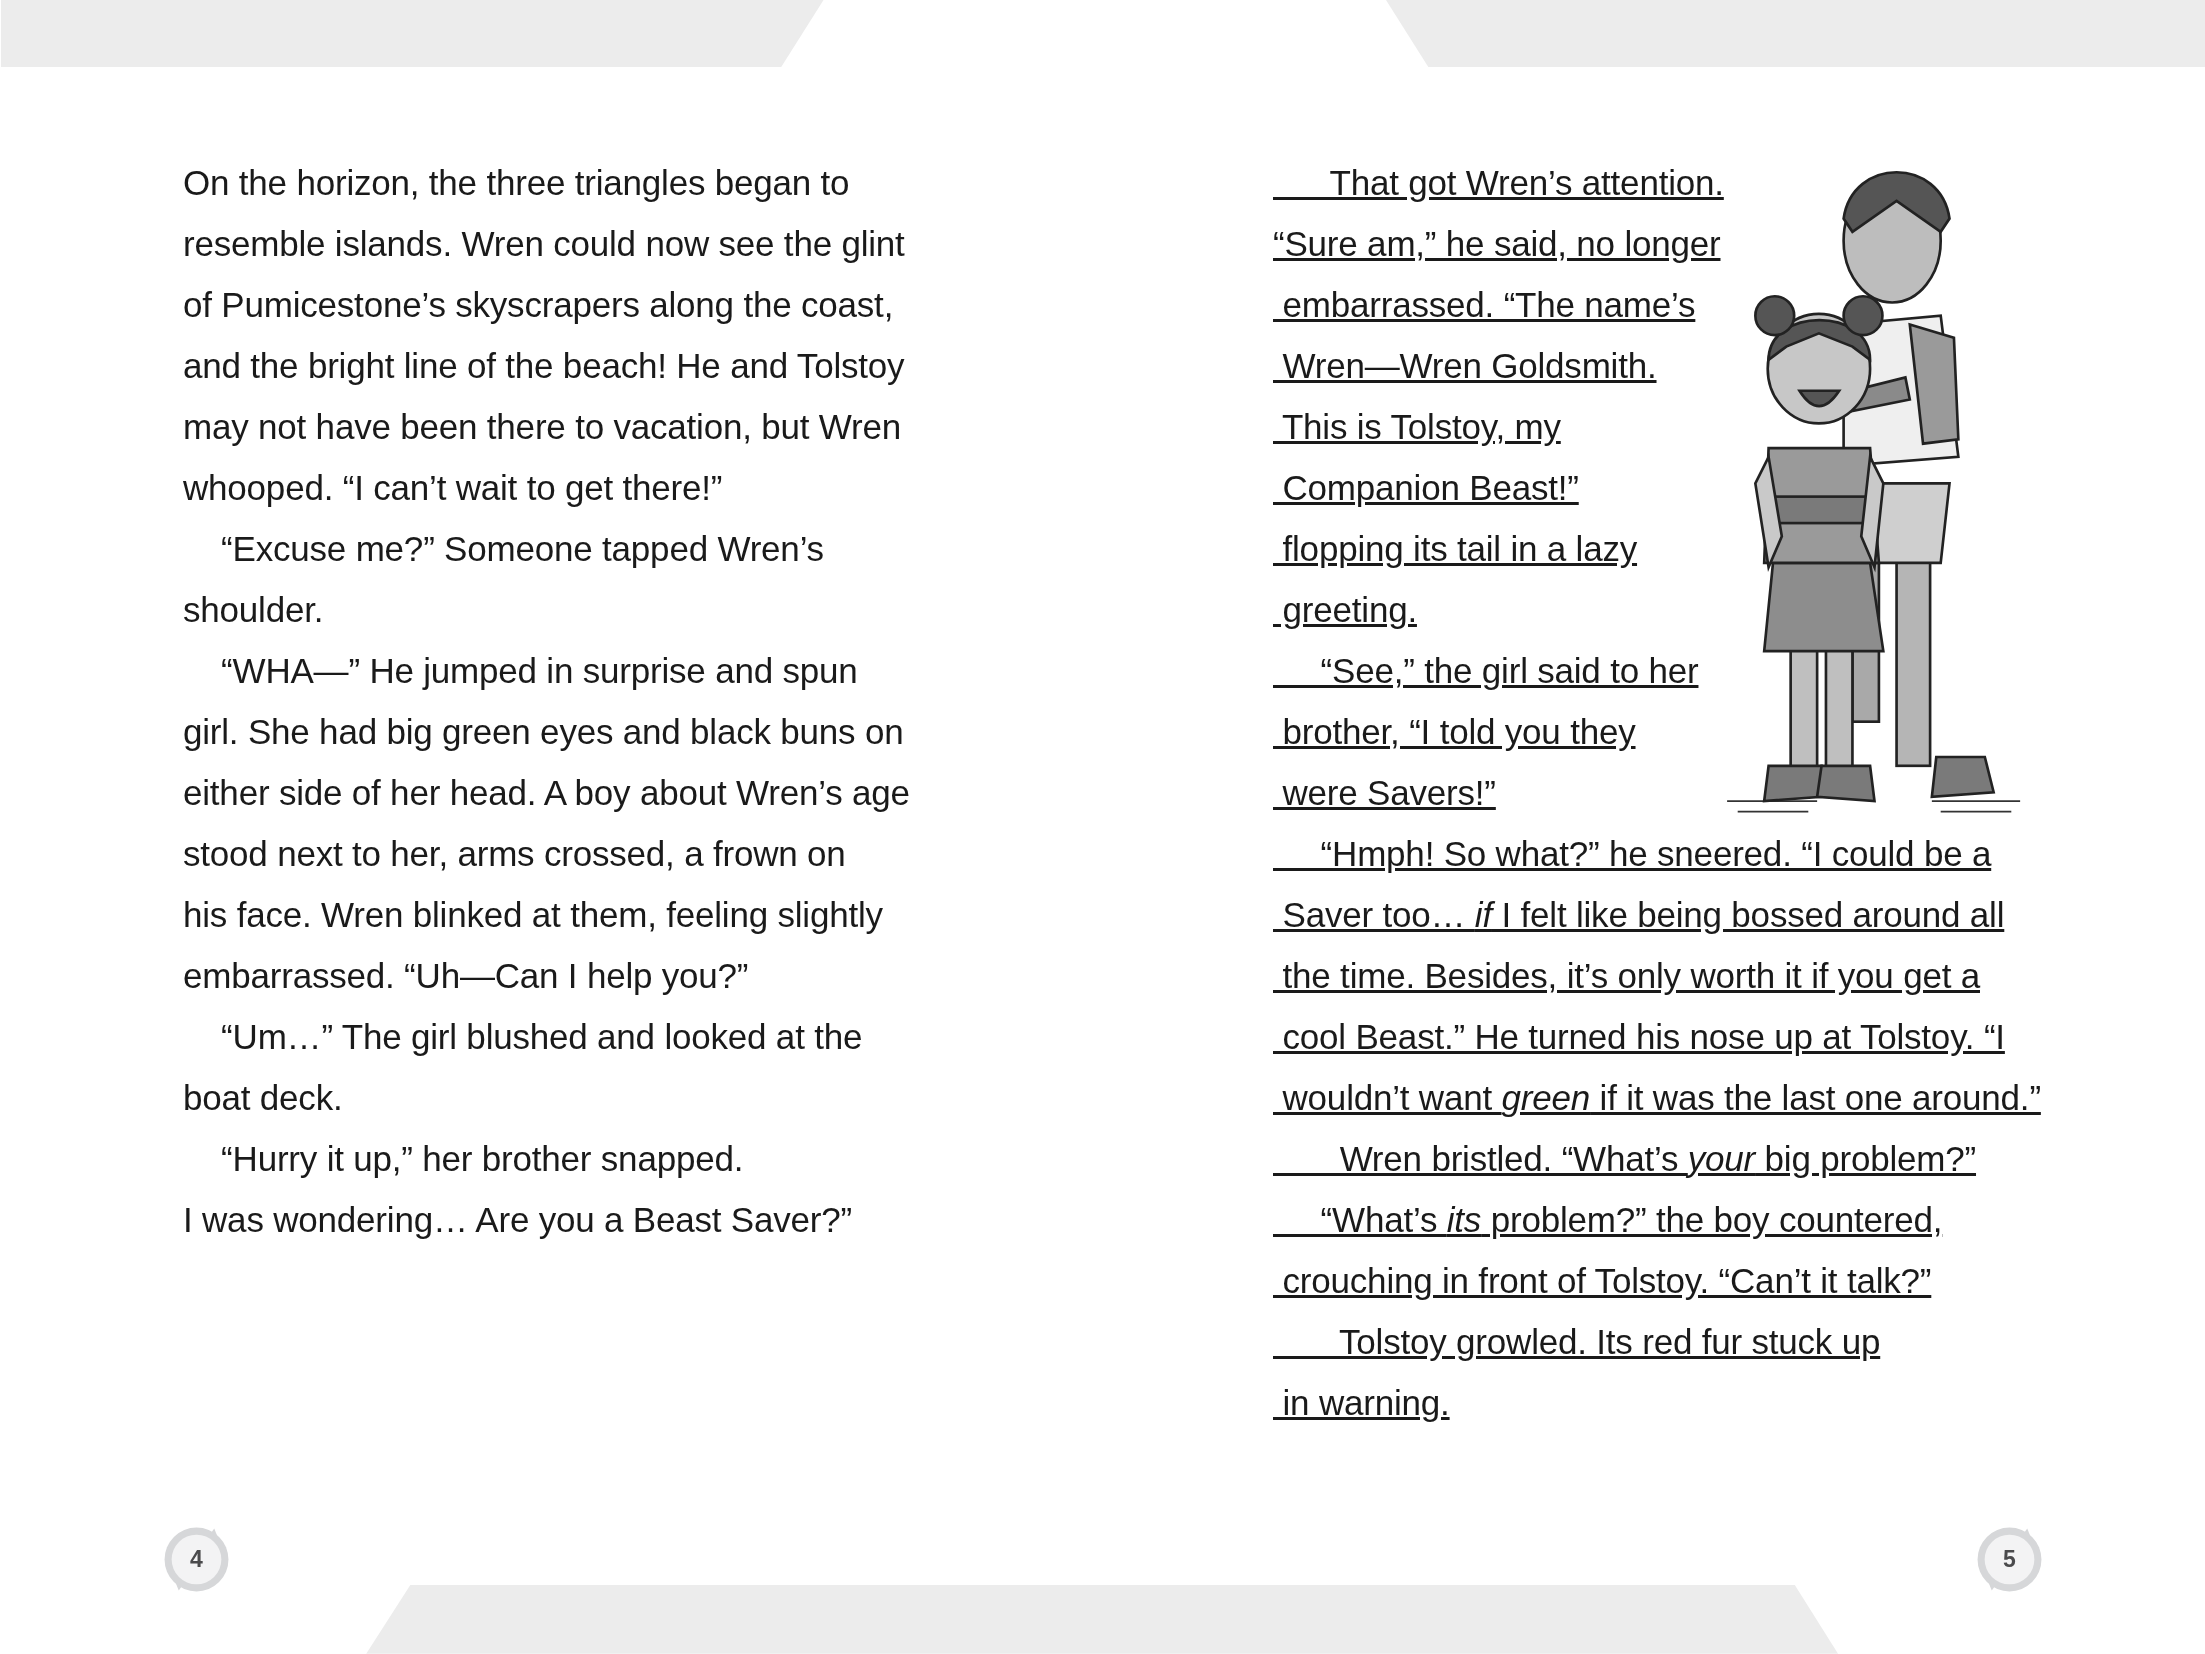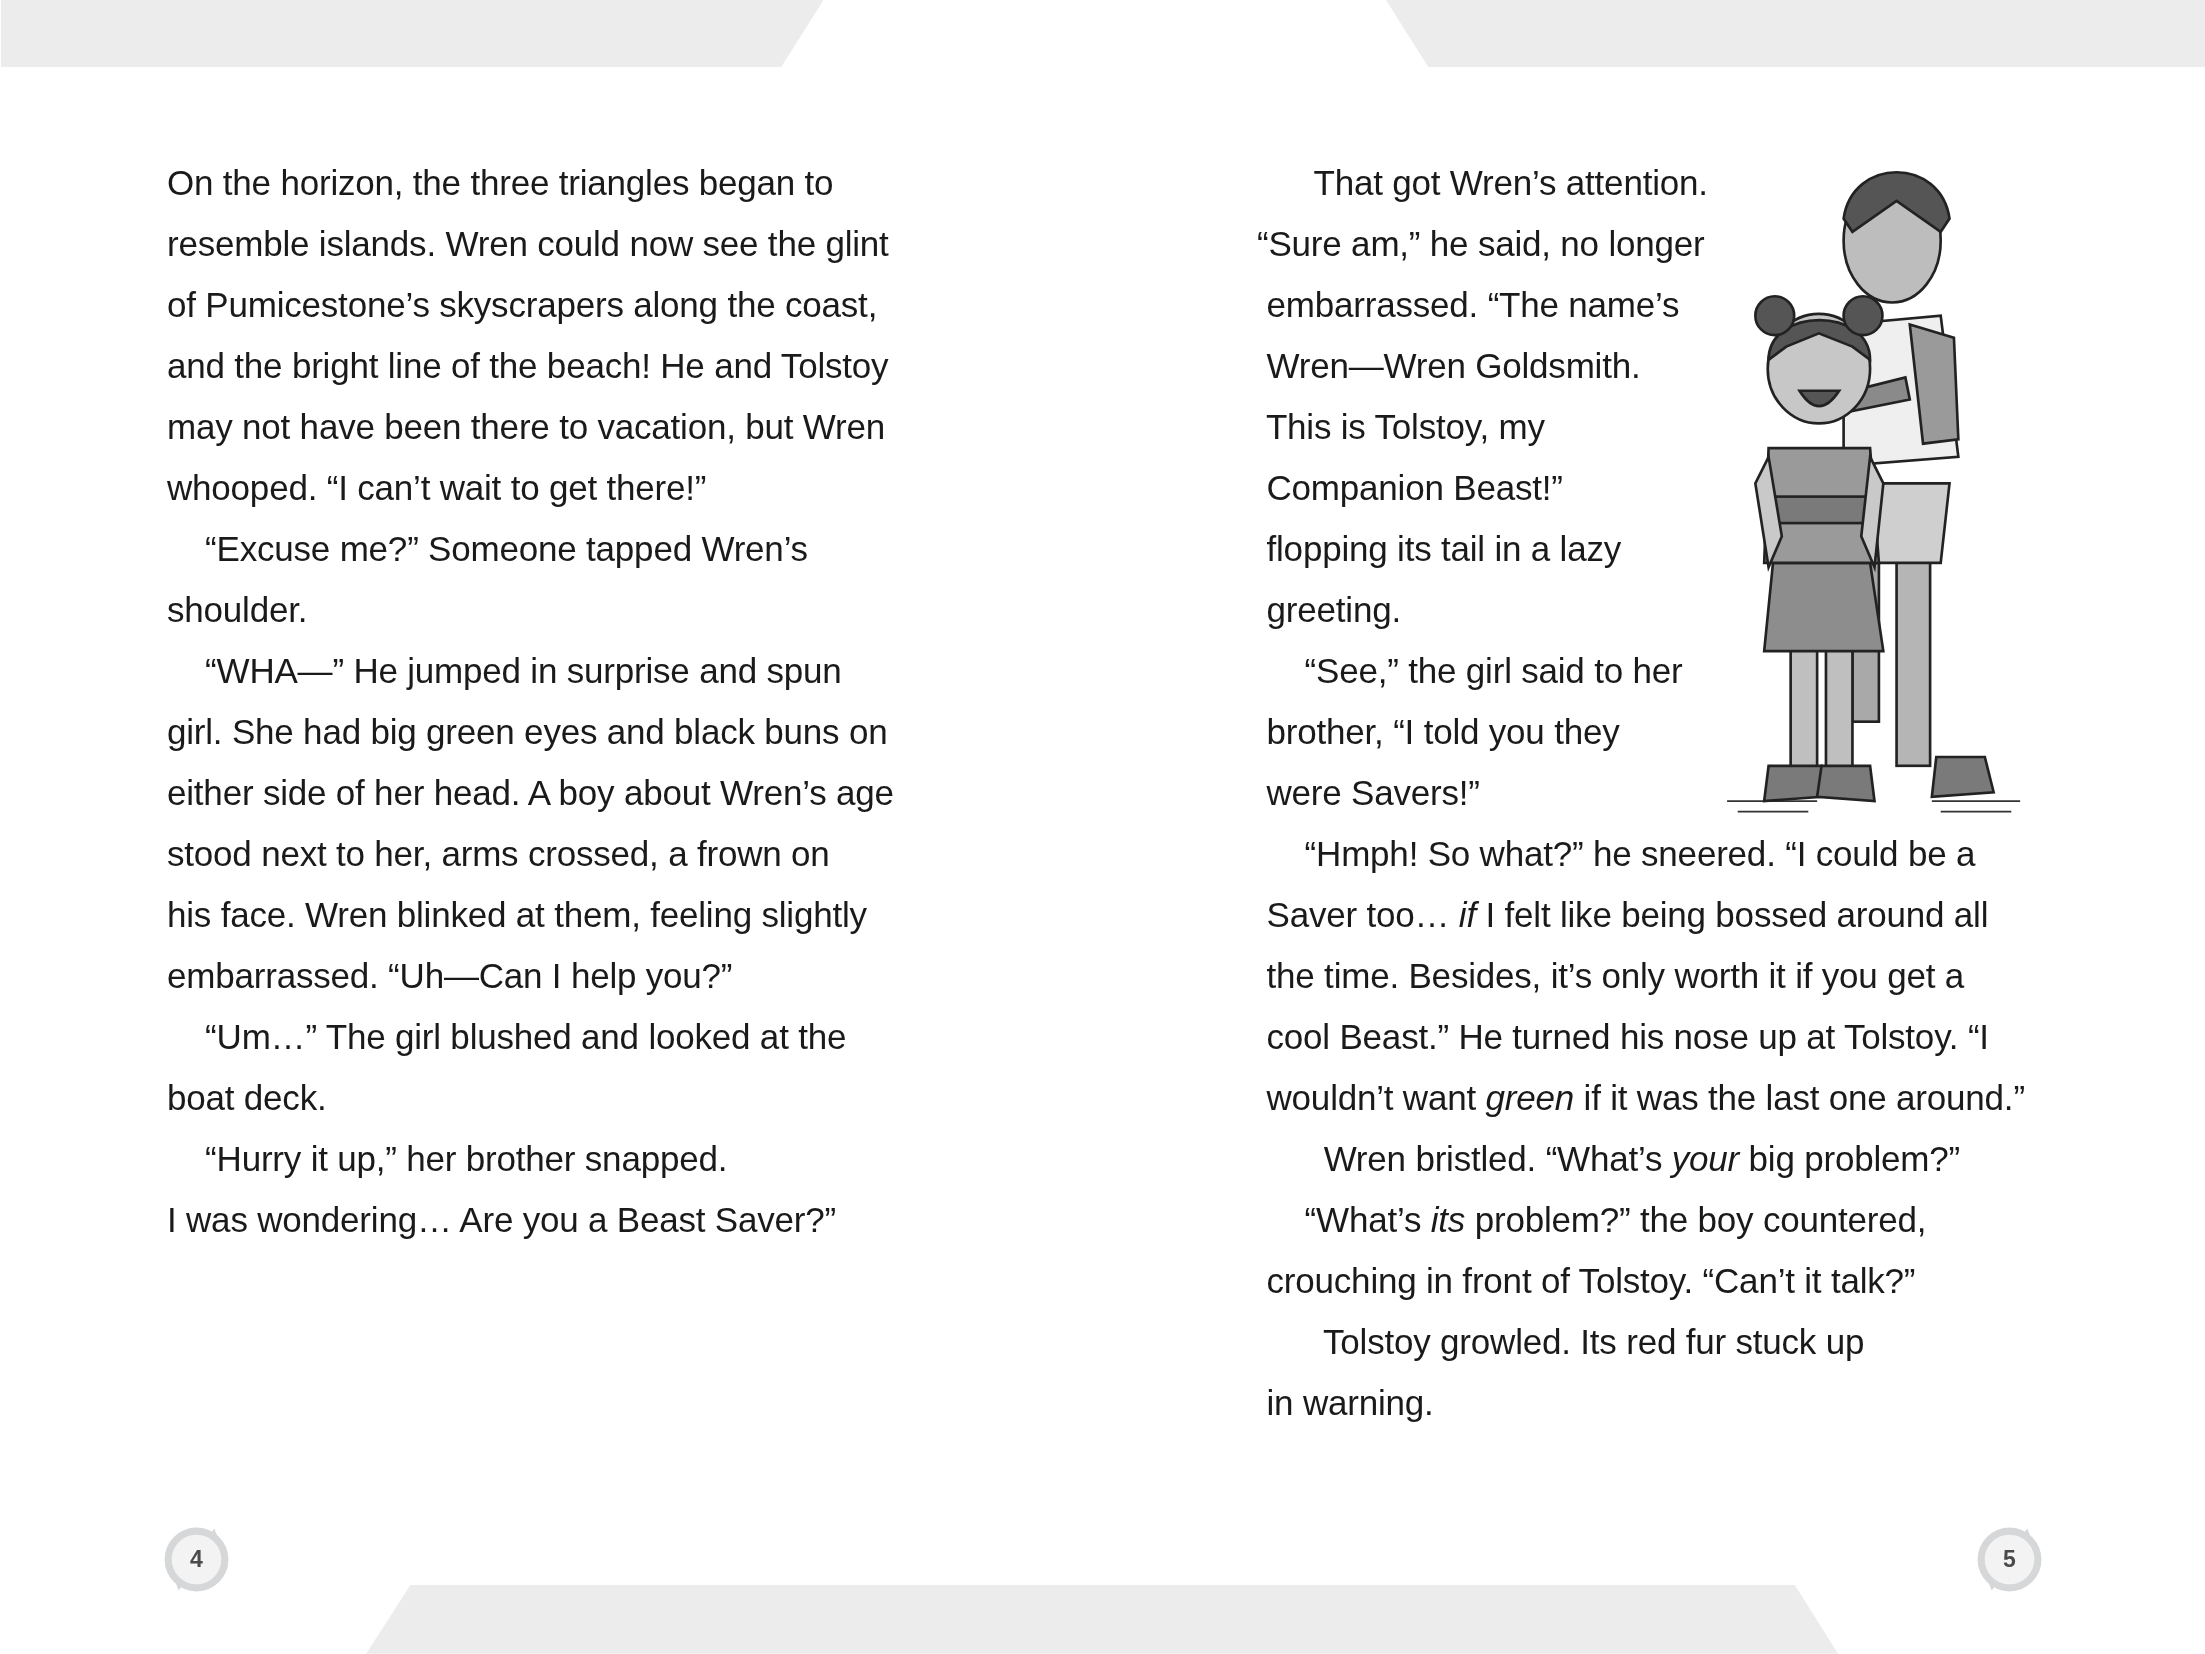--- a/index.html
+++ b/index.html
@@ -6,24 +6,24 @@
   body {
     width: 2206px; height: 1654px; position: relative; overflow: hidden;
     background: #ffffff;
     font-family: "Liberation Sans", "DejaVu Sans", sans-serif;
     color: #1a1a1a;
   }
   .top-band { position: absolute; left: 0; top: 0; width: 2206px; height: 67px; }
   .bottom-band { position: absolute; left: 0; top: 1584px; width: 2206px; height: 70px; }
   .page-text {
     position: absolute; top: 152px;
-    font-size: 35px; line-height: 61px; letter-spacing: -0.2px;
+    font-size: 35px; line-height: 61px; letter-spacing: -0.2px; margin-left: 16px;
   }
   .page-left { left: 167px; width: 794px; }
-  .page-right { left: 1257px; width: 794px; }
+  .page-right { left: 1257px; width: 794px; text-decoration: underline; }
   .line { display: block; white-space: pre; height: 61px; }
   .line em { font-style: italic; }
   .illustration { position: absolute; left: 1720px; top: 148px; width: 309px; height: 684px; }
   .page-num {
     position: absolute; width: 71px; height: 71px;
   }
   .page-num svg { position: absolute; left: 0; top: 0; }
   .page-num span {
     position: absolute; left: 0; top: 0; width: 71px; height: 71px;
     line-height: 71px; text-align: center;

